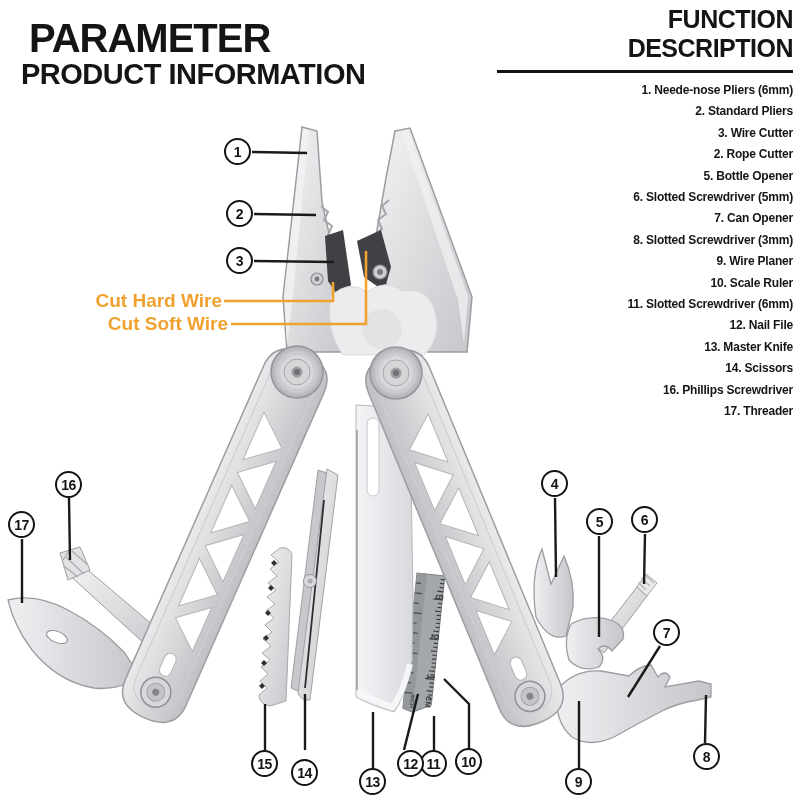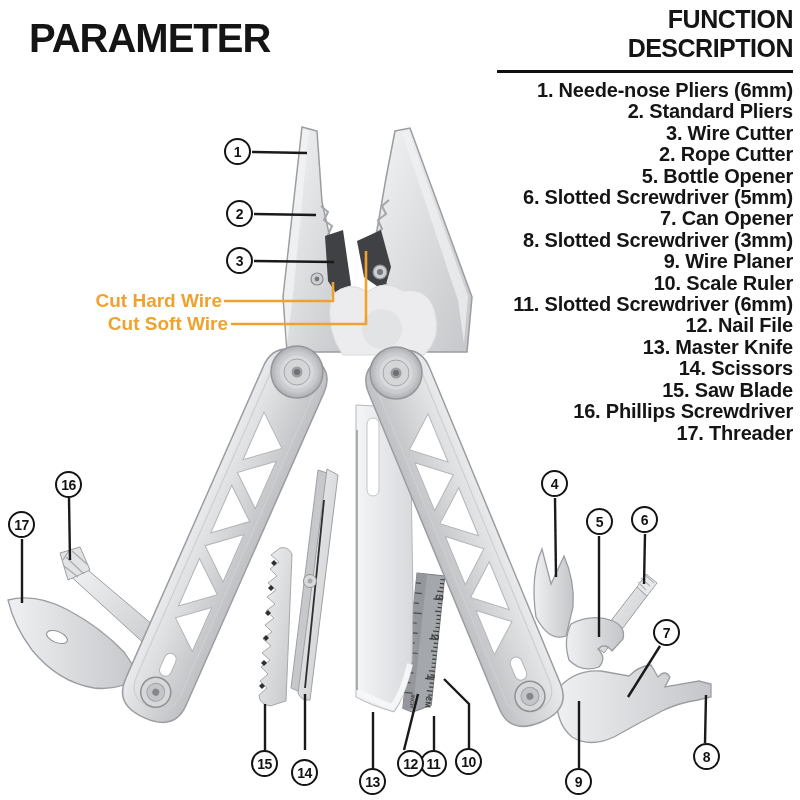--- a/index.html
+++ b/index.html
@@ -7,21 +7,21 @@
           font-family:"Liberation Sans",sans-serif;}
   .art{position:absolute;left:0;top:0;}
   .title{position:absolute;left:21px;top:8px;margin:8px;font-size:40px;font-weight:700;
          letter-spacing:-1px;color:#151515;}
   .subtitle{position:absolute;left:21px;top:58px;margin:0;font-size:29px;font-weight:700;
          letter-spacing:-0.5px;color:#151515;}
   .func-panel{position:absolute;left:497px;top:5px;width:296px;text-align:right;}
   .func-title{font-size:25px;font-weight:700;letter-spacing:-0.5px;color:#151515;
          border-bottom:3px solid #111;padding-bottom:7px;}
   .func-list{list-style:none;margin:7px 0 0 0;padding:0;}
-  .func-list li{font-size:20px;font-weight:700;line-height:21.4px;color:#151515;
+  .func-list li{font-size:12px;font-weight:700;line-height:21.4px;color:#151515;
          white-space:nowrap;letter-spacing:-0.2px;}
   .wire-label{position:absolute;font-size:19px;font-weight:700;color:#F0A230;
          white-space:nowrap;}
   .wire-hard{right:578px;top:290px;}
   .wire-soft{right:572px;top:313px;}
   .callout{position:absolute;width:27px;height:27px;box-sizing:border-box;
          border:2px solid #141414;border-radius:50%;background:#fff;
          display:flex;align-items:center;justify-content:center;
          font-size:14px;font-weight:700;color:#141414;letter-spacing:-0.5px;}
   .cutout{fill:#fff;stroke:#b3b5b8;stroke-width:1;}
@@ -189,39 +189,39 @@
       <polyline points="404,750 418,694"></polyline>
       <line x1="373" y1="768" x2="373" y2="712"></line>
       <line x1="305" y1="750" x2="305" y2="694"></line>
       <line x1="265" y1="750" x2="265" y2="704"></line>
       <line x1="69" y1="498" x2="70" y2="560"></line>
       <line x1="22" y1="539" x2="22" y2="603"></line>
     </g>
   </svg>
 
   <h1 class="title">PARAMETER</h1>
+  <h2 class="subtitle">PRODUCT INFORMATION</h2>
 
   <div class="func-panel">
     <div class="func-title">FUNCTION DESCRIPTION</div>
     <ul class="func-list">
       <li>1. Neede-nose Pliers (6mm)</li>
       <li>2. Standard Pliers</li>
       <li>3. Wire Cutter</li>
       <li>2. Rope Cutter</li>
       <li>5. Bottle Opener</li>
       <li>6. Slotted Screwdriver (5mm)</li>
       <li>7. Can Opener</li>
       <li>8. Slotted Screwdriver (3mm)</li>
       <li>9. Wire Planer</li>
       <li>10. Scale Ruler</li>
       <li>11. Slotted Screwdriver (6mm)</li>
       <li>12. Nail File</li>
       <li>13. Master Knife</li>
       <li>14. Scissors</li>
-      <li>15. Saw Blade</li>
       <li>16. Phillips Screwdriver</li>
       <li>17. Threader</li>
     </ul>
   </div>
 
   <div class="wire-label wire-hard">Cut Hard Wire</div>
   <div class="wire-label wire-soft">Cut Soft Wire</div>
 
   <div class="callout" style="left:224px;top:138px">1</div>
   <div class="callout" style="left:226px;top:200px">2</div>

